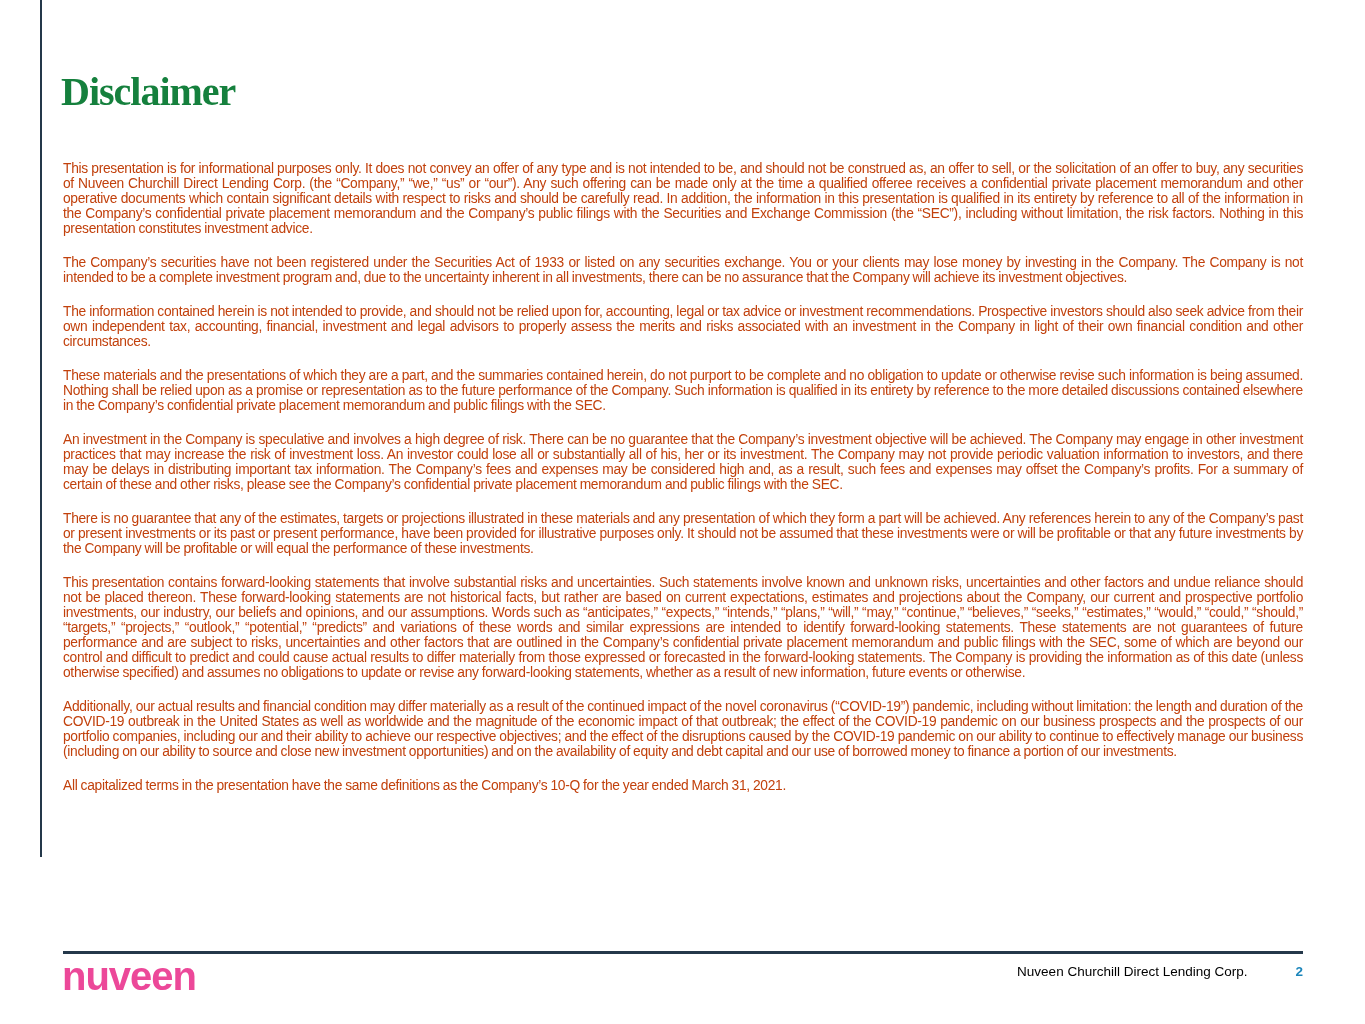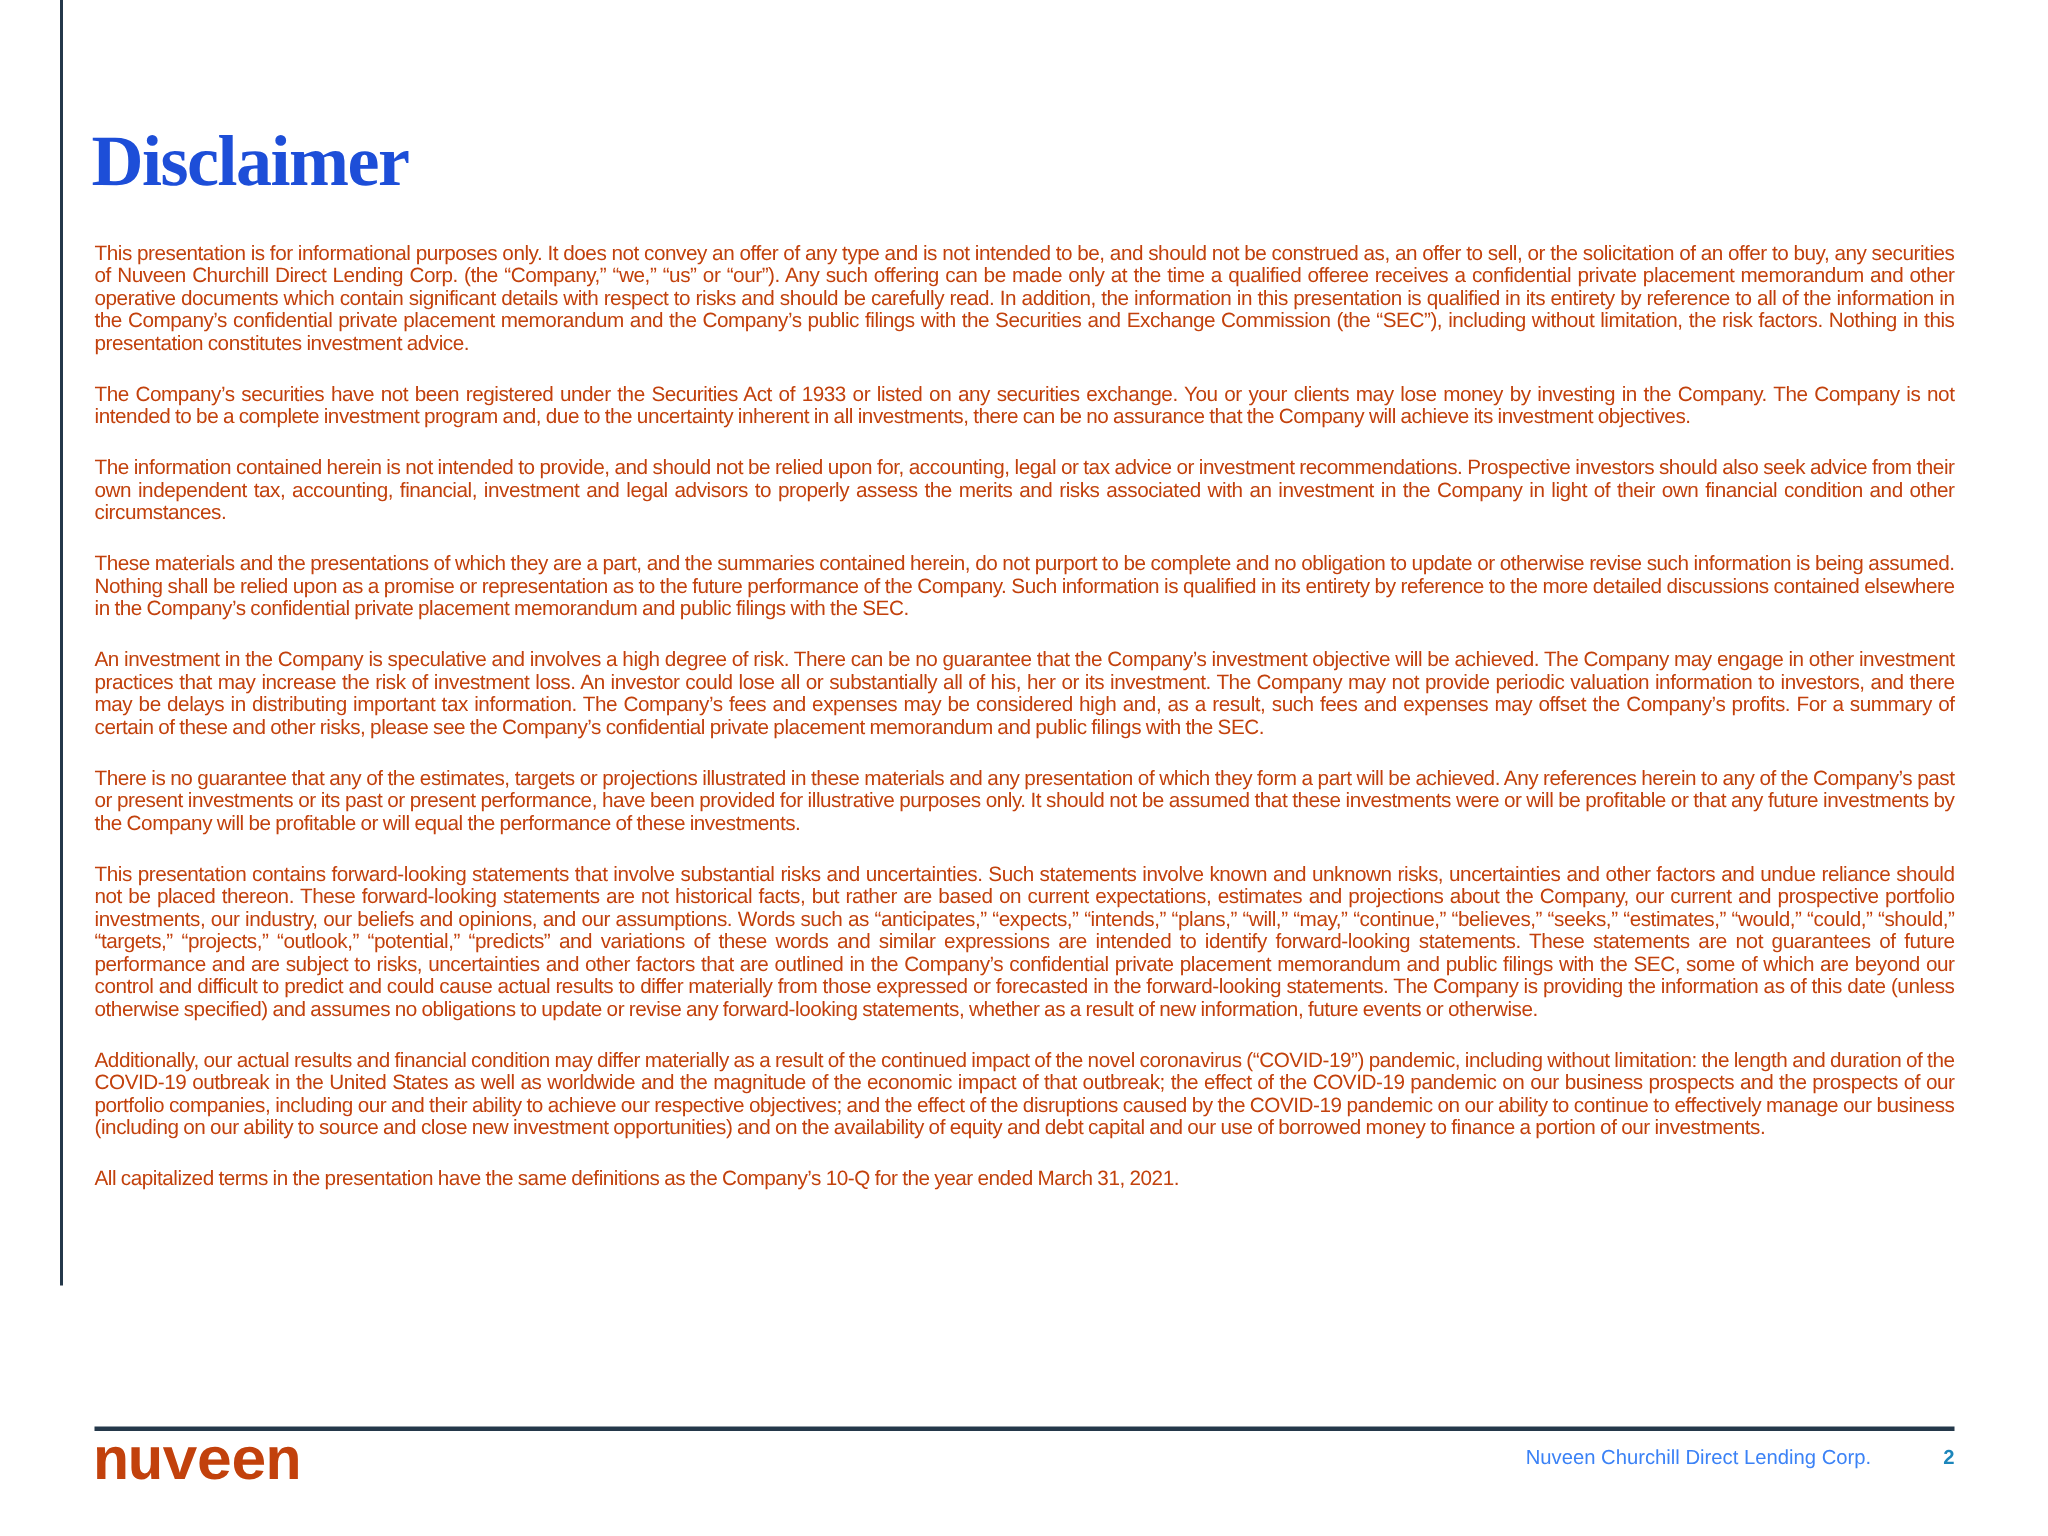--- a/index.html
+++ b/index.html
@@ -16,26 +16,26 @@
     position: absolute;
     left: 40px;
     top: 0;
     width: 2px;
     height: 857px;
     background: #24384a;
   }
   .title {
     position: absolute;
     left: 61px;
-    top: 80px;
+    top: 68px;
     font-family: "Liberation Serif", "DejaVu Serif", serif;
     font-weight: 700;
-    font-size: 48px;
+    font-size: 40px;
     letter-spacing: -1px;
-    color: #1d4ed8;
+    color: #15803d;
   }
   .body-copy {
     position: absolute;
     left: 63px;
     top: 161px;
     width: 1240px;
     color: #c2410c;
     font-size: 13.8px;
     line-height: 15px;
     letter-spacing: -0.3px;
@@ -49,38 +49,38 @@
     left: 63px;
     top: 951px;
     width: 1240px;
     height: 3px;
     background: #24384a;
   }
   .footer-logo {
     position: absolute;
     left: 62px;
     top: 954px;
-    font-family: Liberation Mono, monospace;
+    font-family: Liberation Sans, sans-serif;
     font-weight: 700;
     font-size: 40px;
     letter-spacing: -1px;
-    color: #c2410c;
+    color: #ec4899;
   }
   .footer-right {
     position: absolute;
     left: 63px;
     top: 964px;
     width: 1240px;
     display: flex;
     justify-content: flex-end;
     align-items: baseline;
     gap: 48px;
     font-size: 13.5px;
   }
-  .footer-company { color: #3b82f6; }
+  .footer-company { color: #000000; }
   .footer-page { color: #1c86bb; font-weight: 700; }
 </style>
 </head>
 <body>
 
 <div class="slide">
 
   <div class="left-accent"></div>
 
   <h1 class="title">Disclaimer</h1>

